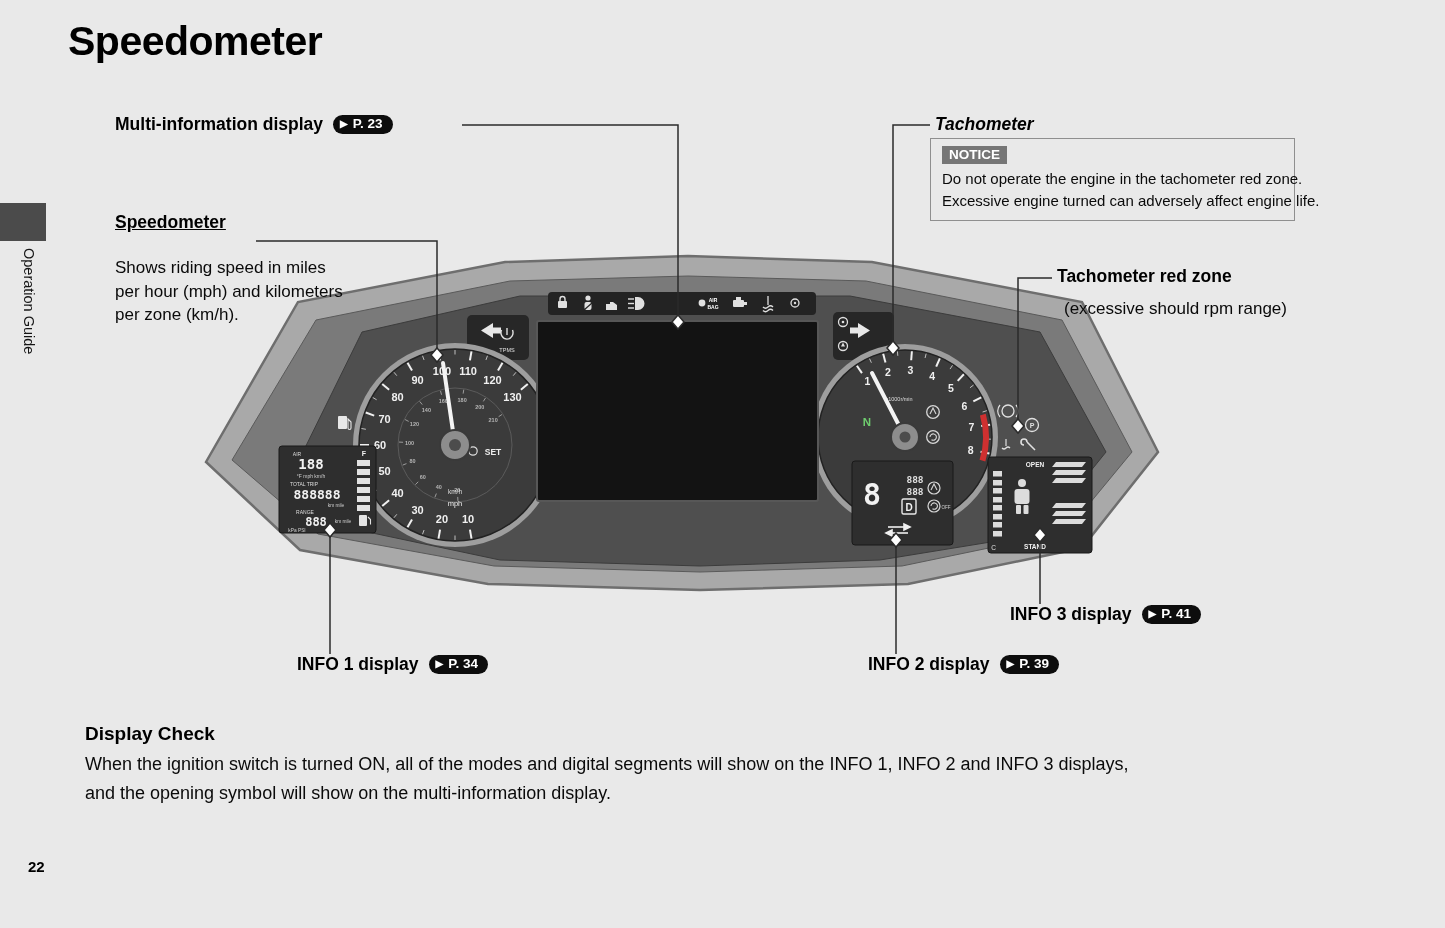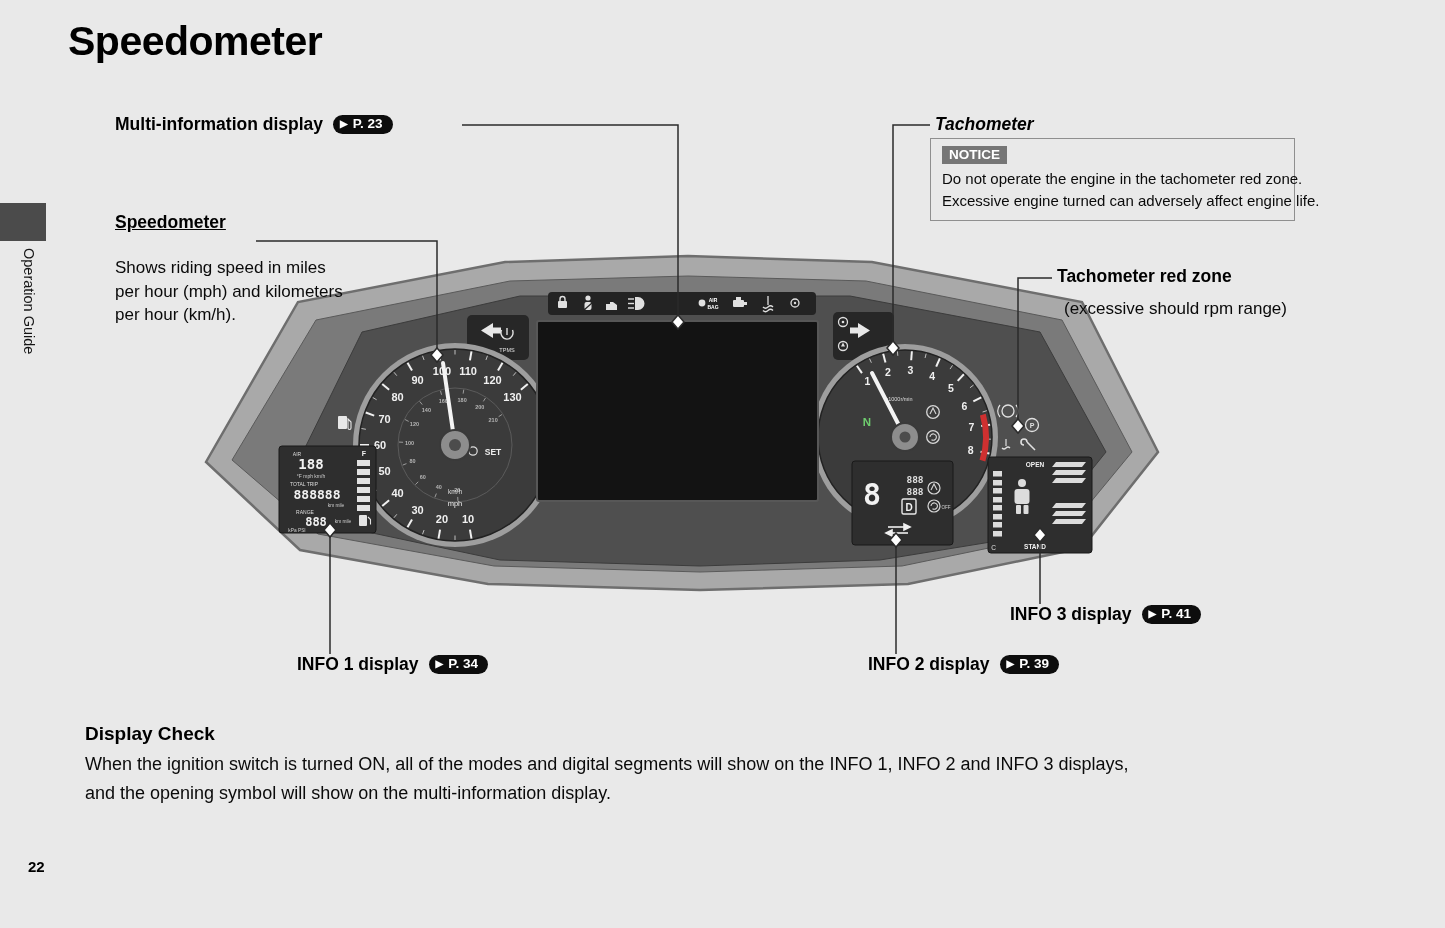--- a/index.html
+++ b/index.html
@@ -387,21 +387,21 @@
     <div class="notice-line">Do not operate the engine in the tachometer red zone.</div>
     <div class="notice-line">Excessive engine turned can adversely affect engine life.</div>
   </div>
 
   <div class="callout" style="left:115px;top:212px;text-decoration:underline;">
     <span class="h-label">Speedometer</span>
   </div>
   <div class="desc" style="left:115px;top:256px;">
     <div>Shows riding speed in miles</div>
     <div>per hour (mph) and kilometers</div>
-    <div>per hour (km/h).</div>
+    <div>per zone (km/h).</div>
   </div>
 
   <div class="callout" style="left:1057px;top:266px;">
     <span class="h-label">Tachometer red zone</span>
   </div>
   <div class="desc" style="left:1064px;top:297px;">(excessive should rpm range)</div>
 
   <div class="callout" style="left:1010px;top:604px;">
     <span class="h-label">INFO 3 display</span>
     <span class="pref">

